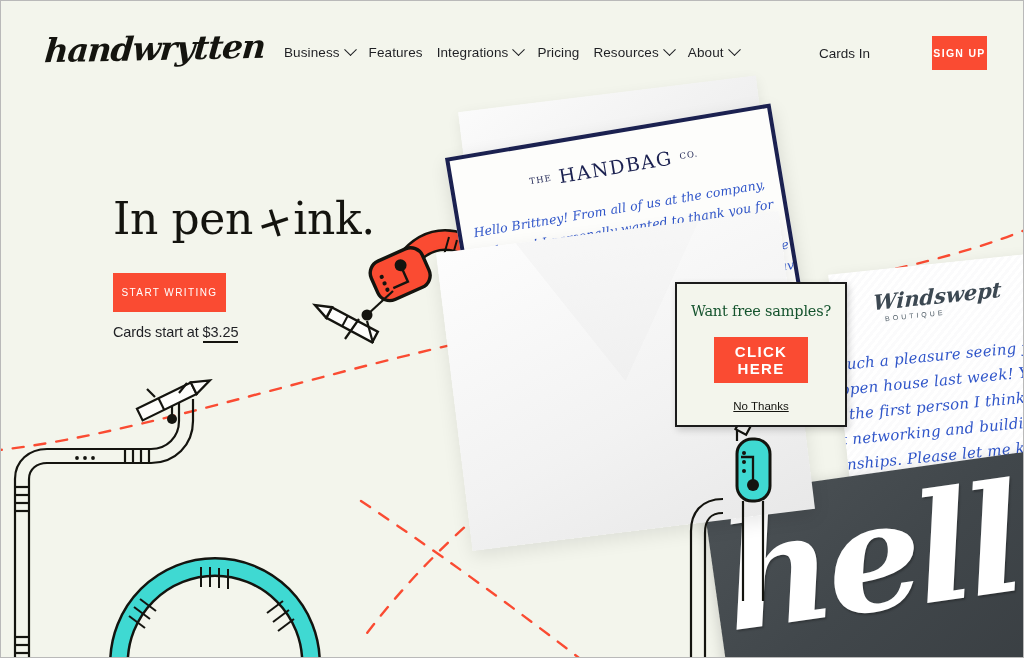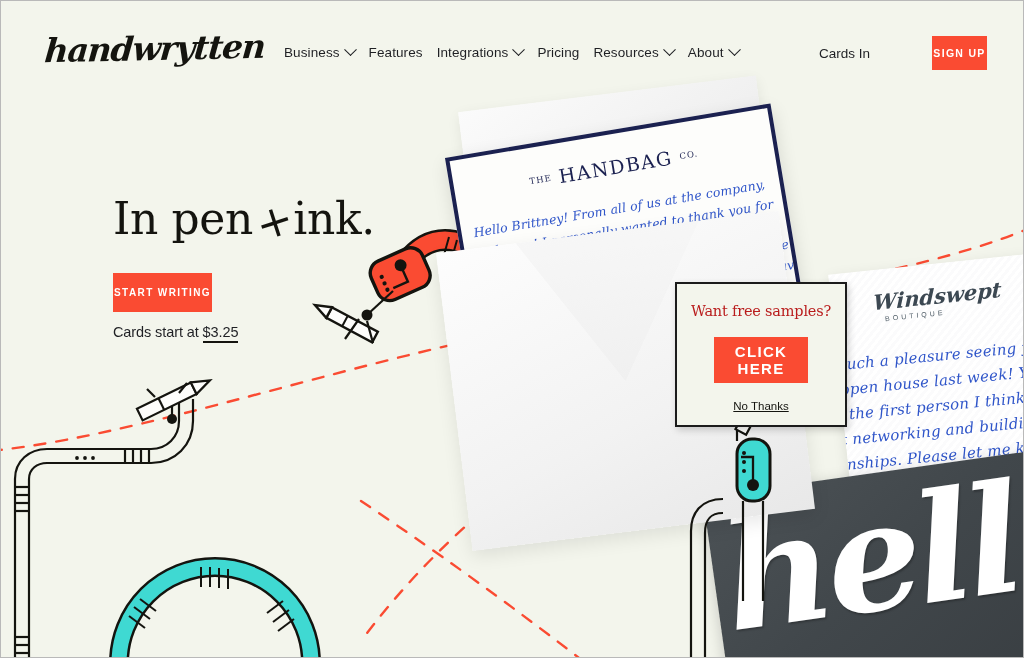--- a/index.html
+++ b/index.html
@@ -86,25 +86,25 @@
     white-space: nowrap;
   }
   .hero h1 .plus {
     display: inline-block;
     transform: rotate(-18deg) translateY(3px);
     font-weight: 400;
     margin: 0 2px;
   }
   .cta {
     margin-top: 28px;
-    width: 99px; height: 39px;
+    width: 113px; height: 39px;
     background: #fa4b32;
     color: #fff; border: none;
     font-family: "Liberation Sans", sans-serif;
-    font-size: 10px; font-weight: 700;
+    font-size: 10px; font-weight: 400;
     letter-spacing: 1.4px;
     cursor: pointer;
   }
   .sub {
     margin-top: 27px;
     font-size: 14.5px;
     color: #1f2024;
     letter-spacing: -.1px;
   }
   .sub.second { margin-top: 12px; }
@@ -252,21 +252,21 @@
     background: #f3f5ec;
     border: 2px solid #1b1b1b;
     z-index: 80;
     box-shadow: 2px 3px 7px rgba(0,0,0,.18);
   }
   .modal-title {
     margin-top: 19px;
     text-align: center;
     font-family: "DejaVu Serif", serif;
     font-size: 14.5px;
-    color: #b91c1c;
+    color: #14532d;
     letter-spacing: -.2px;
   }
   .modal-btn {
     display: block;
     margin: 18px auto 4px;
     width: 94px; height: 46px;
     background: #fa4b32;
     color: #fff; border: none;
     font-family: "Liberation Sans", sans-serif;
     font-size: 15px; font-weight: 700;

